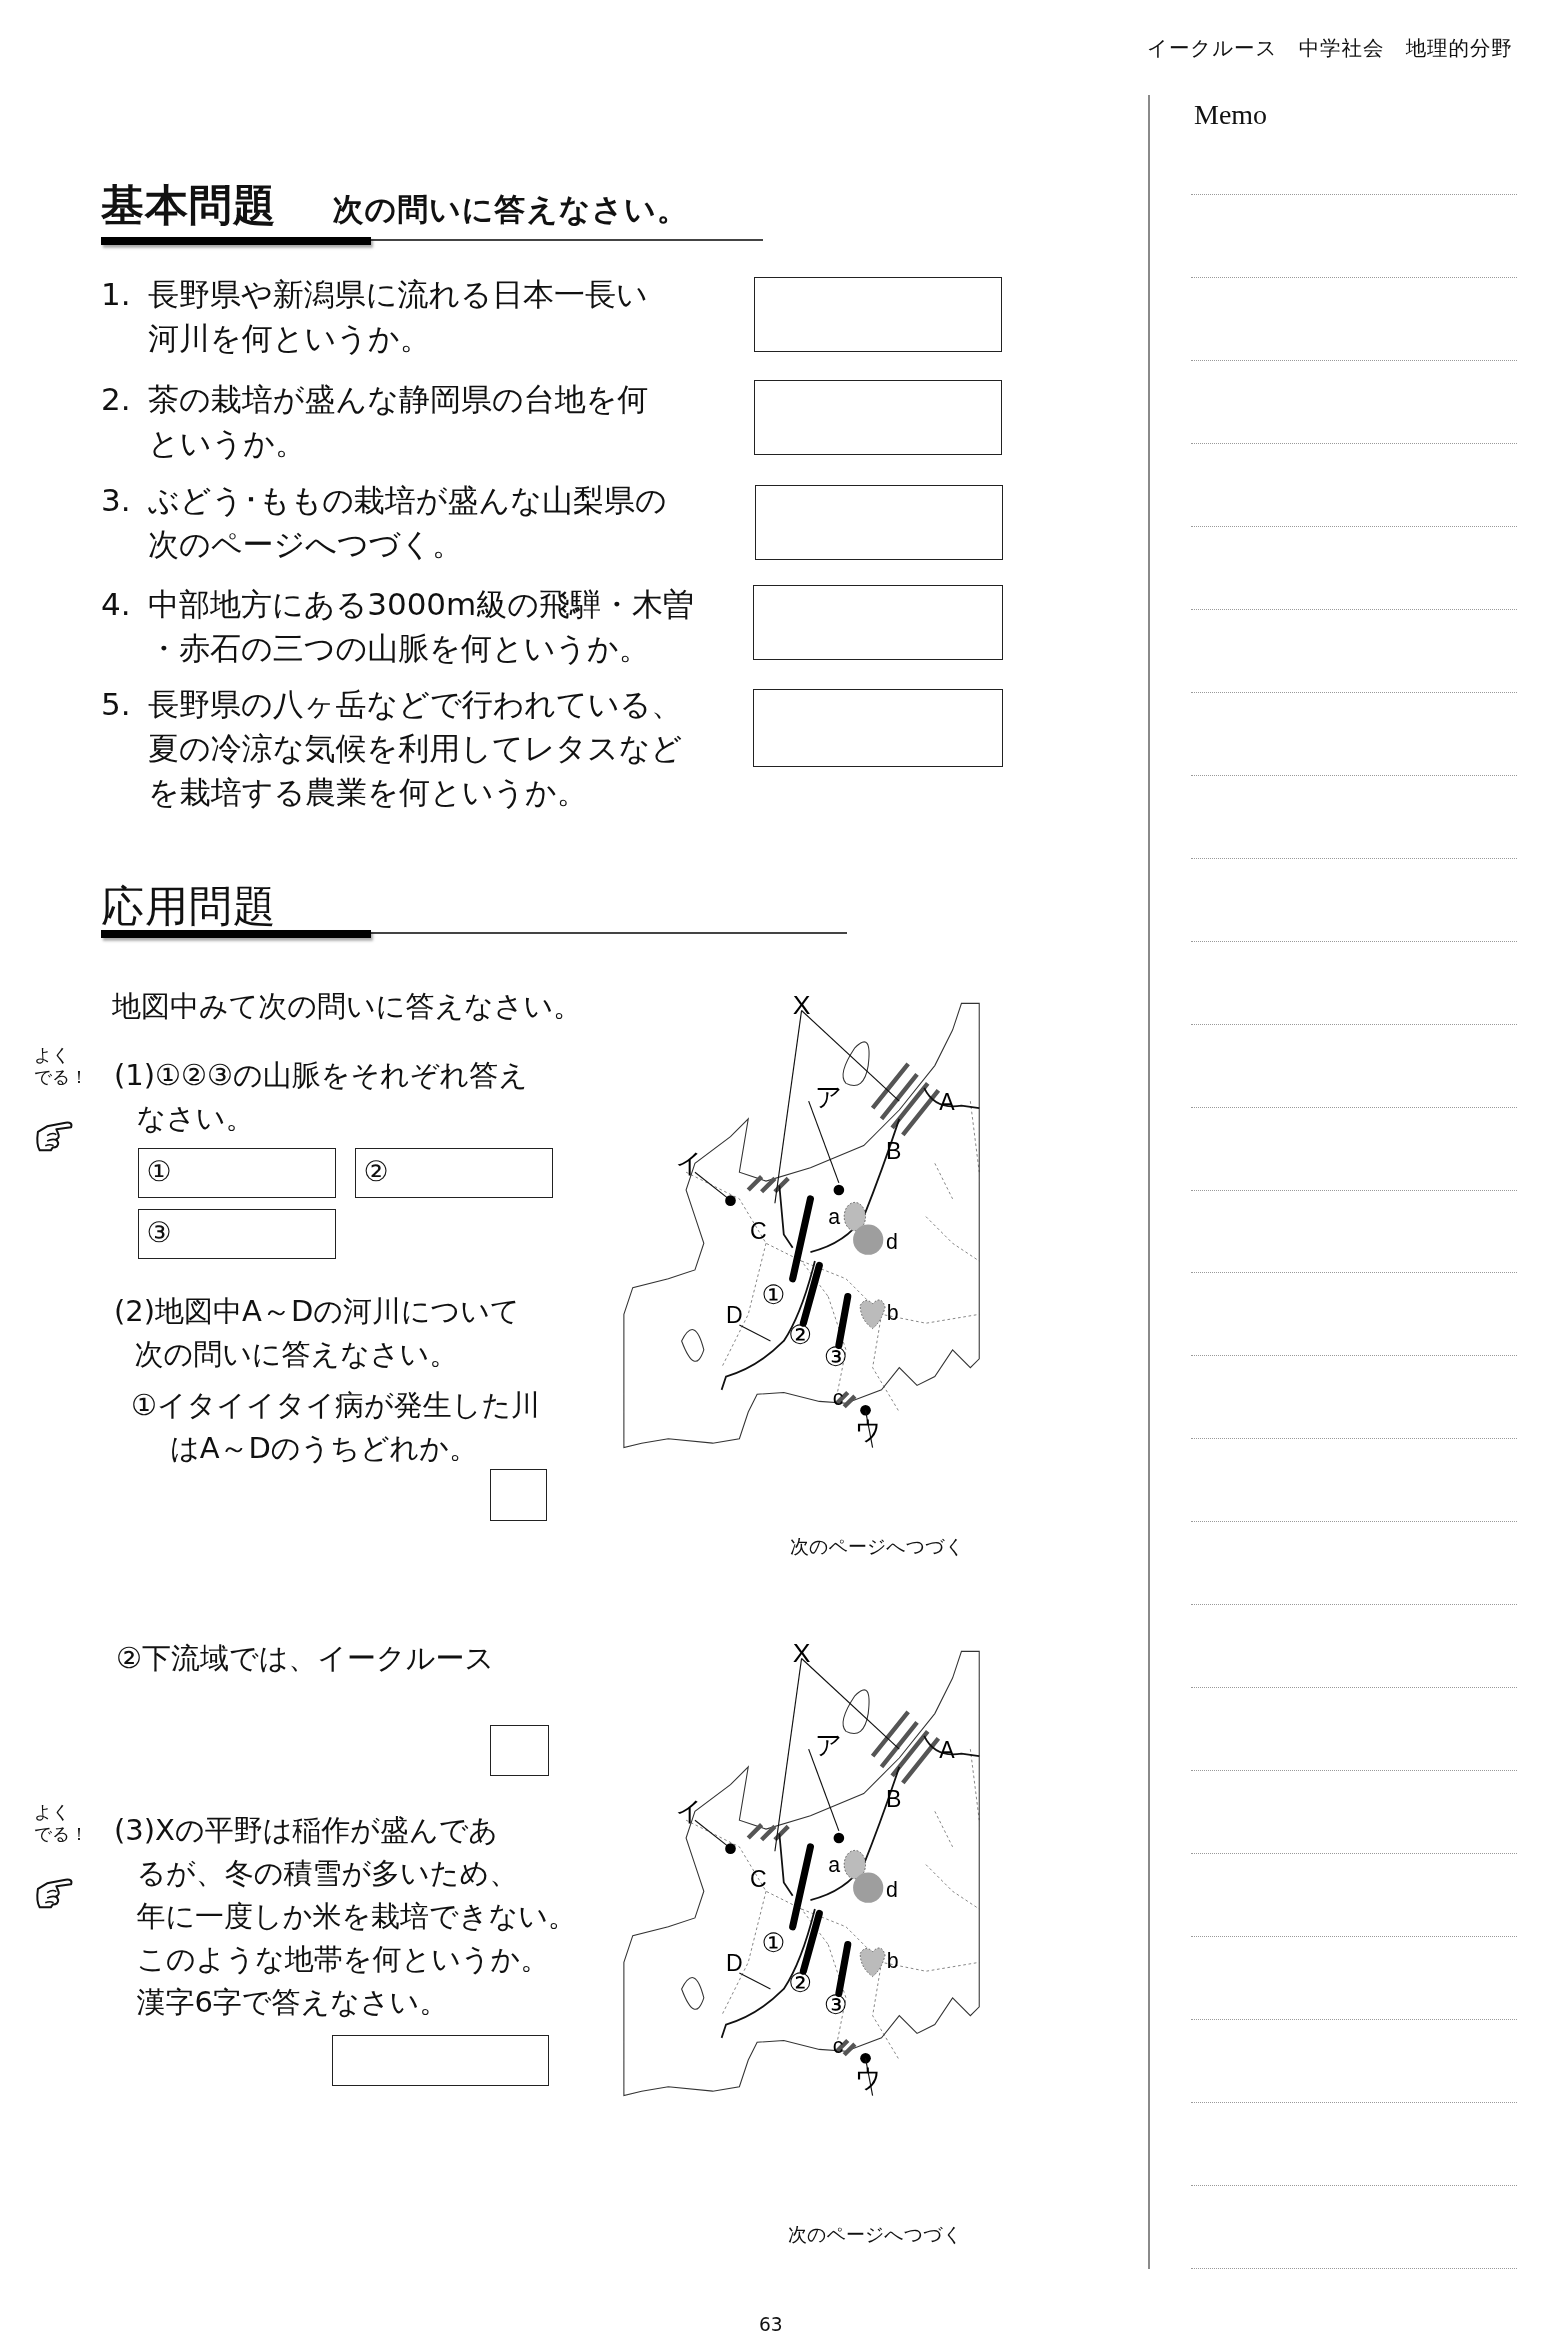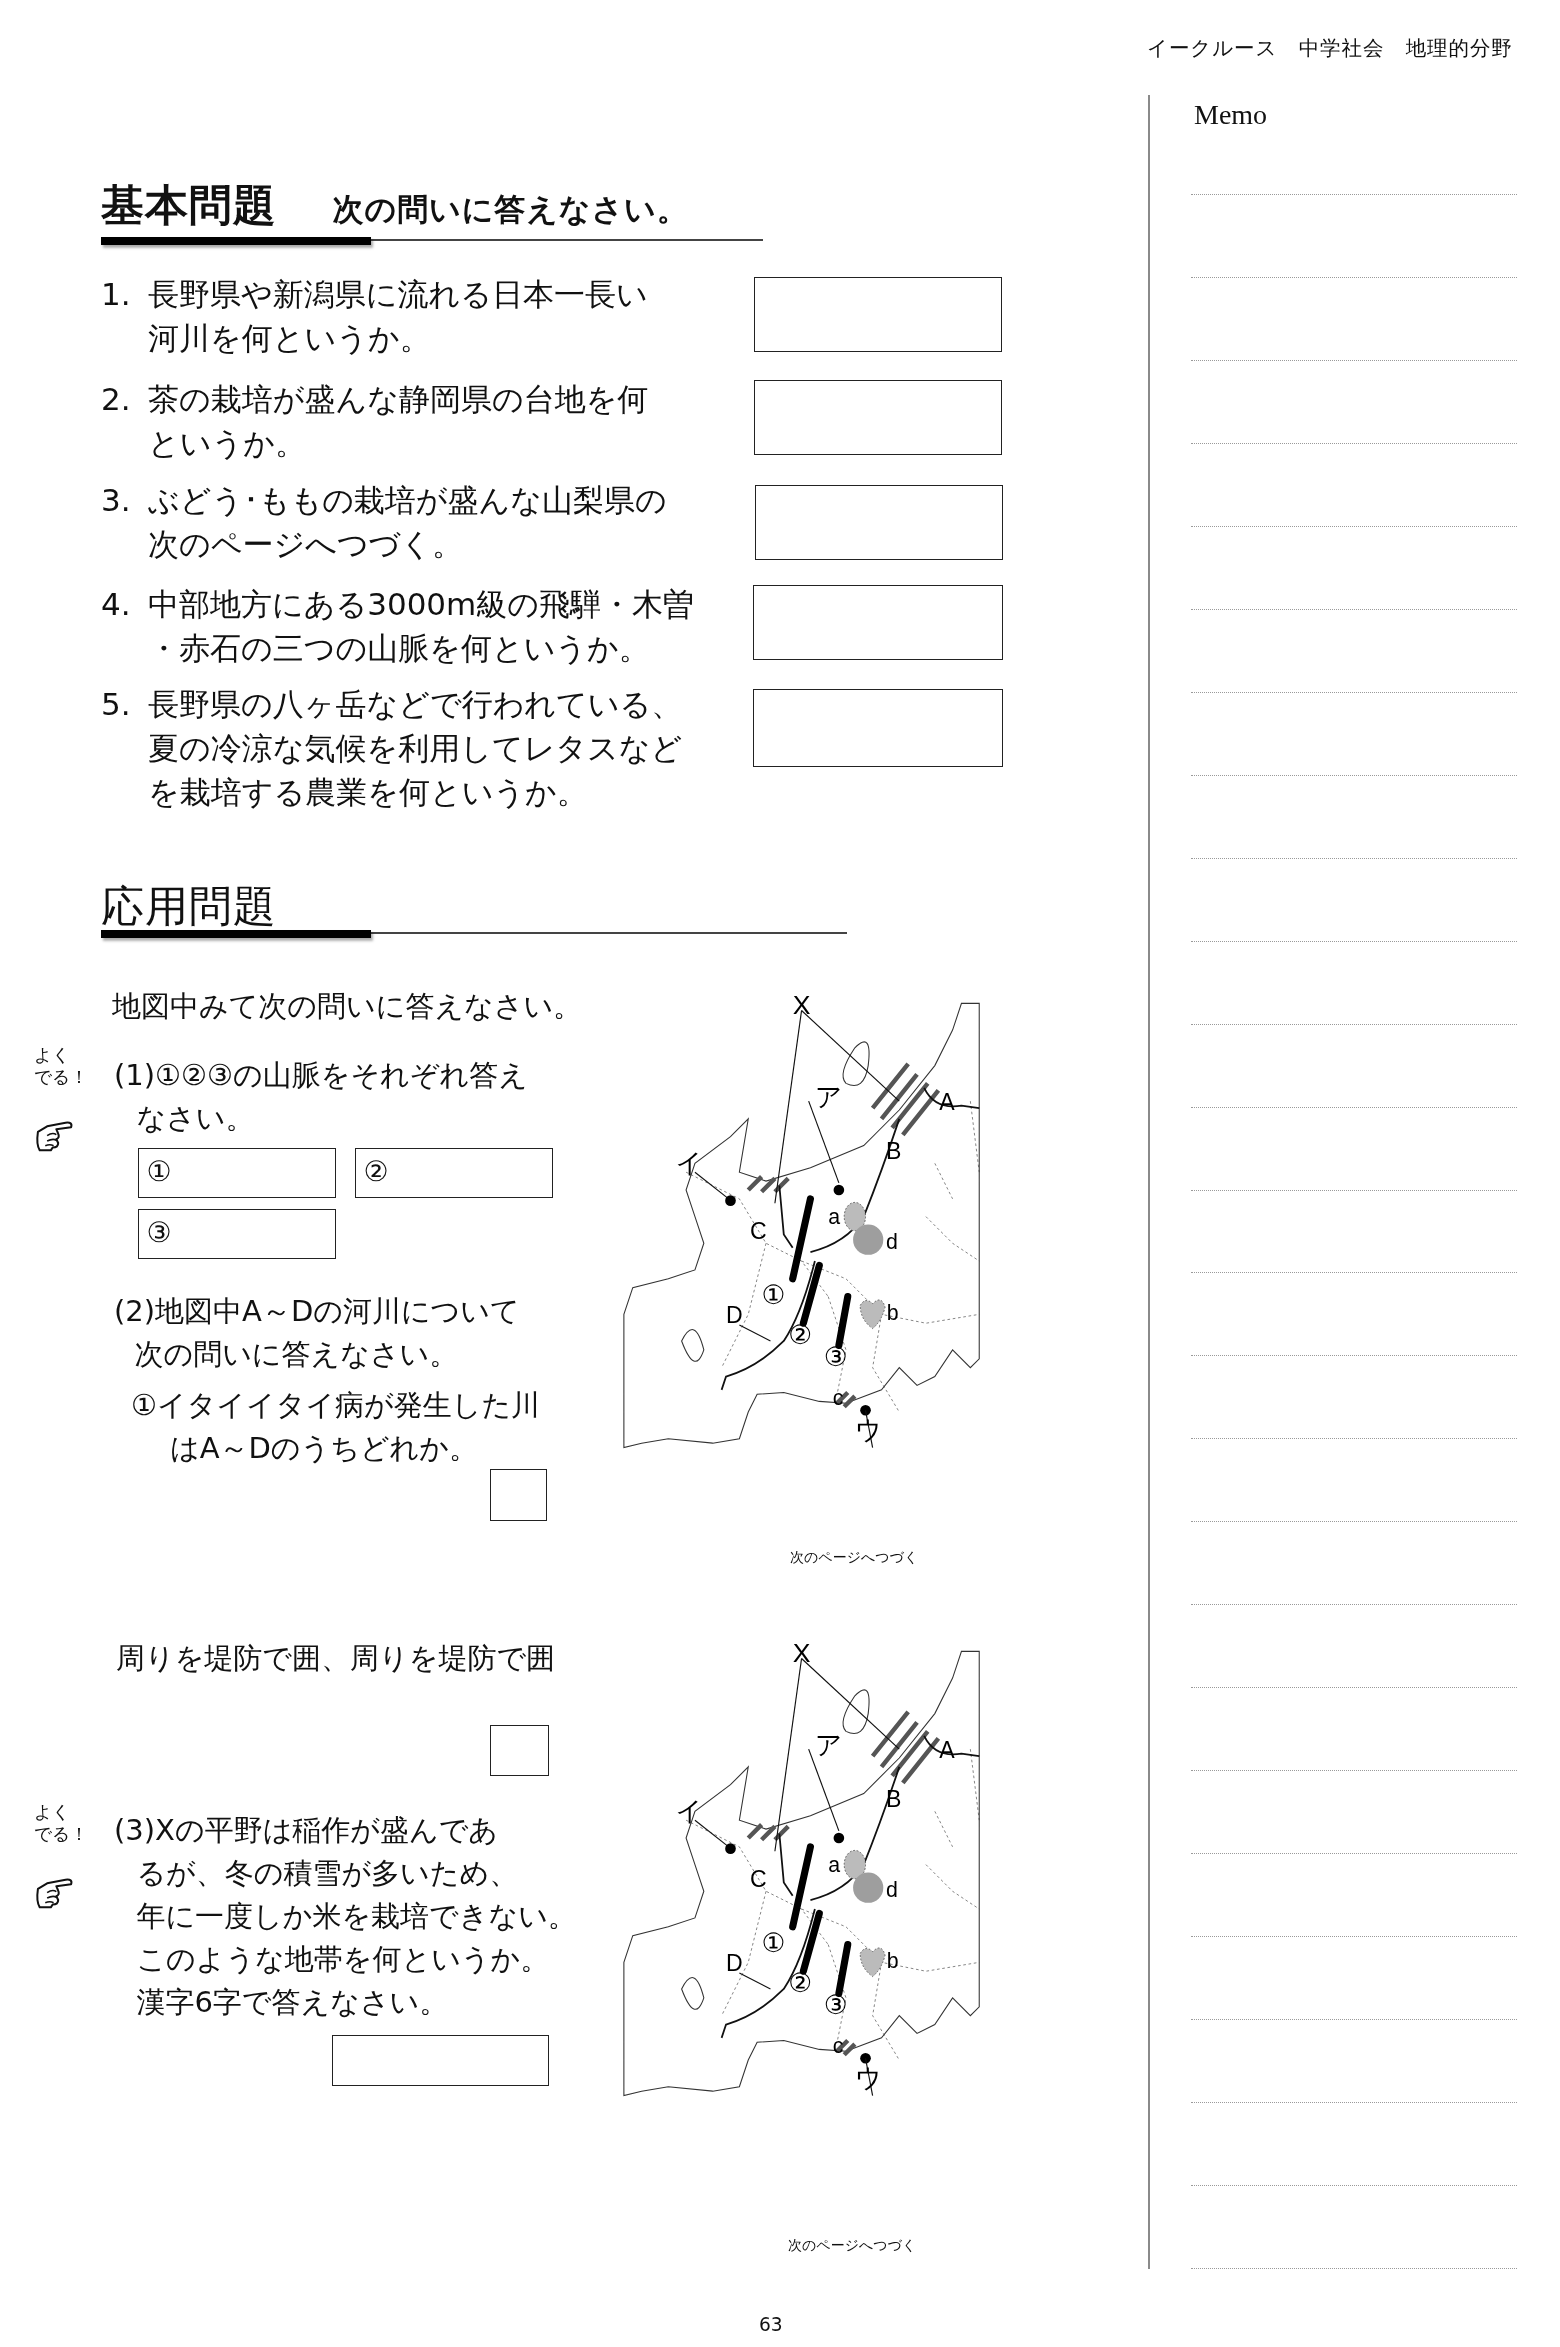--- a/index.html
+++ b/index.html
@@ -20,21 +20,21 @@
 
   .q-text { font-size: 31px; line-height: 44px; white-space: nowrap; }
   .q-num { display: inline-block; width: 47px; }
   .q-cont { padding-left: 47px; }
 
   .answer-box { border: 1.9px solid #222; background: #fff; }
   .box-label { font-size: 28px; padding-left: 7.5px; line-height: 45px; }
 
   .app-text { font-size: 29px; line-height: 43px; white-space: nowrap; }
   .yokuderu { font-size: 17.7px; line-height: 22.4px; }
-  .footer-next { font-size: 14px; white-space: nowrap; margin-top: 15px; }
+  .footer-next { font-size: 19px; white-space: nowrap; }
   .page-num { font-size: 18.6px; }
   .map { border: none; }
 </style>
 </head>
 <body>
 
 <div class="abs header-title">イークルース　中学社会　地理的分野</div>
 
 <div class="abs memo-divider"></div>
 <div class="abs memo-label">Memo</div>
@@ -189,21 +189,21 @@
     <text x="305" y="286" font-size="24">d</text>
     <text x="165" y="348" font-size="30">①</text>
     <text x="195" y="393" font-size="30">②</text>
     <text x="235" y="418" font-size="30">③</text>
   </g>
 </svg>
 
 <div class="abs footer-next" style="left:790px; top:1534px;">次のページへつづく</div>
 
 <div class="abs app-text" style="left:116px; top:1637px;">
-  <div>周りを堤防で囲、周りを堤防で囲</div>
+  <div>②下流域では、イークルース</div>
 </div>
 <div class="abs answer-box" style="left:490px; top:1725px; width:59px; height:51px;"></div>
 
 <div class="abs yokuderu" style="left:34px; top:1801px;">
   <div>よく</div>
   <div>でる！</div>
 </div>
 <svg class="abs" style="left:34px; top:1876px;" width="41" height="35" viewBox="0 0 44 38">
   <path d="M4 14 L14 8 L34 4 Q42 3 40 9 L24 11 L26 16 Q28 20 24 22 L26 26 Q26 31 20 31 L18 34 L6 34 Q2 28 4 14 Z" fill="#fff" stroke="#111" stroke-width="2.2" stroke-linejoin="round"></path>
   <path d="M14 18 Q20 14 24 17 M14 24 Q20 21 24 23 M12 29 Q17 27 21 29" fill="none" stroke="#111" stroke-width="1.8"></path>

